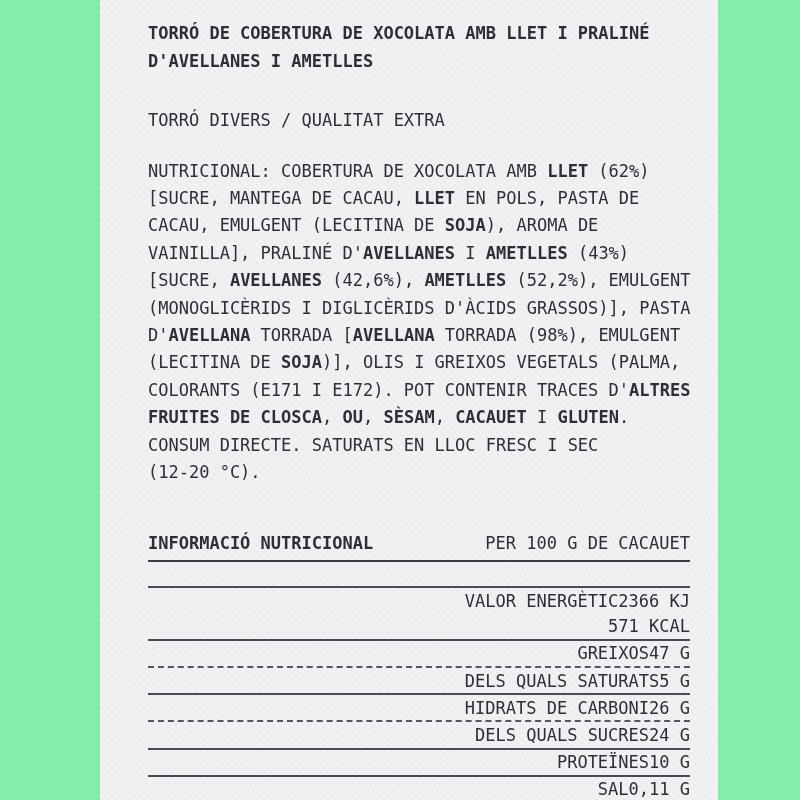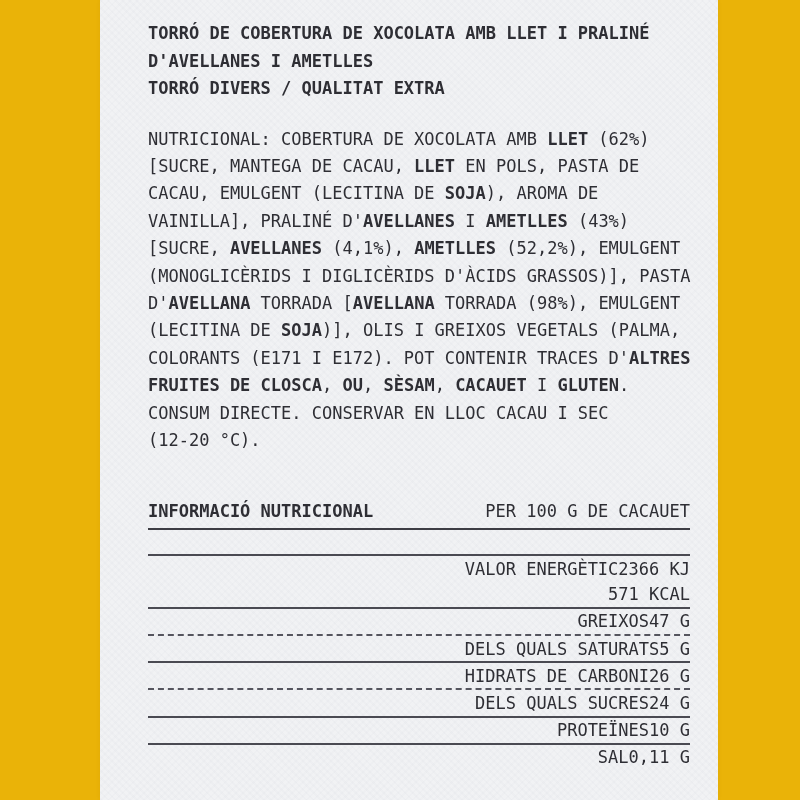--- a/index.html
+++ b/index.html
@@ -9,21 +9,21 @@
     height: 800px;
     background: #ffffff;
     font-family: "DejaVu Sans Mono", "Liberation Mono", monospace;
     color: #2e2e34;
     overflow: hidden;
   }
   .page {
     position: relative;
     width: 800px;
     height: 800px;
-    background: #eab308;
+    background: #86efac;
   }
   .label-card {
     position: absolute;
     left: 100px;
     top: 0;
     width: 618px;
     height: 800px;
     background-color: #f1f2f4;
     background-image:
       repeating-linear-gradient(45deg, rgba(90,100,130,0.025) 0 2px, rgba(0,0,0,0) 2px 5px),
@@ -37,21 +37,22 @@
     width: 542px;
   }
   .title-block {
     margin-top: 20px;
     font-size: 17px;
     line-height: 27.5px;
     font-weight: bold;
     white-space: nowrap;
   }
   .subtitle {
-    font-weight: bold;
+    font-weight: normal;
+    margin-top: 32px;
   }
   .ingredients {
     margin-top: 23px;
     font-size: 17px;
     line-height: 27.4px;
   }
   .ing-line { white-space: nowrap; }
   .b { font-weight: bold; }
   .nutrition {
     margin-top: 47px;
@@ -89,27 +90,27 @@
         <div>TORRÓ DE COBERTURA DE XOCOLATA AMB LLET I PRALINÉ</div>
         <div>D'AVELLANES I AMETLLES</div>
         <div class="subtitle">TORRÓ DIVERS / QUALITAT EXTRA</div>
       </div>
 
       <div class="ingredients">
           <div class="ing-line"><span>NUTRICIONAL: COBERTURA DE XOCOLATA AMB </span><span class="b">LLET</span><span> (62%)</span></div>
           <div class="ing-line"><span>[SUCRE, MANTEGA DE CACAU, </span><span class="b">LLET</span><span> EN POLS, PASTA DE</span></div>
           <div class="ing-line"><span>CACAU, EMULGENT (LECITINA DE </span><span class="b">SOJA</span><span>), AROMA DE</span></div>
           <div class="ing-line"><span>VAINILLA], PRALINÉ D'</span><span class="b">AVELLANES</span><span> I </span><span class="b">AMETLLES</span><span> (43%)</span></div>
-          <div class="ing-line"><span>[SUCRE, </span><span class="b">AVELLANES</span><span> (4,1%), </span><span class="b">AMETLLES</span><span> (52,2%), EMULGENT</span></div>
+          <div class="ing-line"><span>[SUCRE, </span><span class="b">AVELLANES</span><span> (42,6%), </span><span class="b">AMETLLES</span><span> (52,2%), EMULGENT</span></div>
           <div class="ing-line"><span>(MONOGLICÈRIDS I DIGLICÈRIDS D'ÀCIDS GRASSOS)], PASTA</span></div>
           <div class="ing-line"><span>D'</span><span class="b">AVELLANA</span><span> TORRADA [</span><span class="b">AVELLANA</span><span> TORRADA (98%), EMULGENT</span></div>
           <div class="ing-line"><span>(LECITINA DE </span><span class="b">SOJA</span><span>)], OLIS I GREIXOS VEGETALS (PALMA,</span></div>
           <div class="ing-line"><span>COLORANTS (E171 I E172). POT CONTENIR TRACES D'</span><span class="b">ALTRES</span></div>
           <div class="ing-line"><span class="b">FRUITES DE CLOSCA</span><span>, </span><span class="b">OU</span><span>, </span><span class="b">SÈSAM</span><span>, </span><span class="b">CACAUET</span><span> I </span><span class="b">GLUTEN</span><span>.</span></div>
-          <div class="ing-line"><span>CONSUM DIRECTE. CONSERVAR EN LLOC CACAU I SEC</span></div>
+          <div class="ing-line"><span>CONSUM DIRECTE. SATURATS EN LLOC FRESC I SEC</span></div>
           <div class="ing-line"><span>(12-20 °C).</span></div>
         </div>
 
       <div class="nutrition">
         <div class="nut-header">
           <span class="nut-heading">INFORMACIÓ NUTRICIONAL</span>
           <span>PER 100 G DE CACAUET</span>
         </div>
         <div class="nut-gap"></div>
         <div id="nut-rows">

